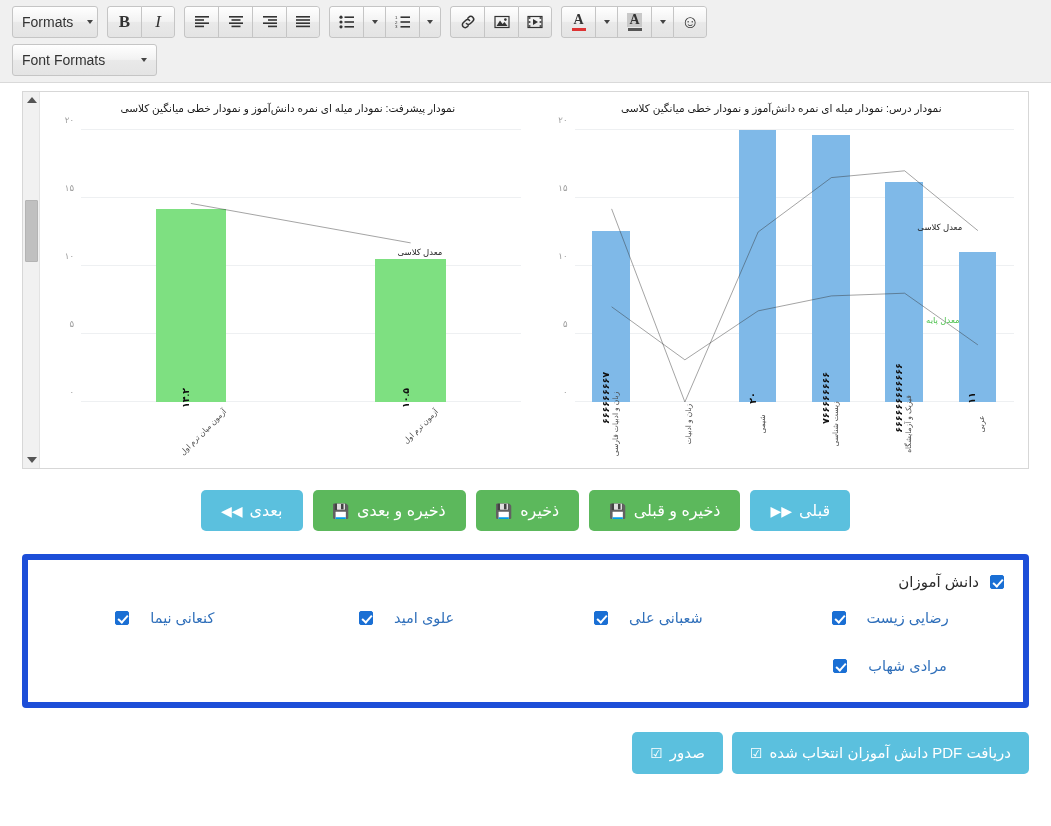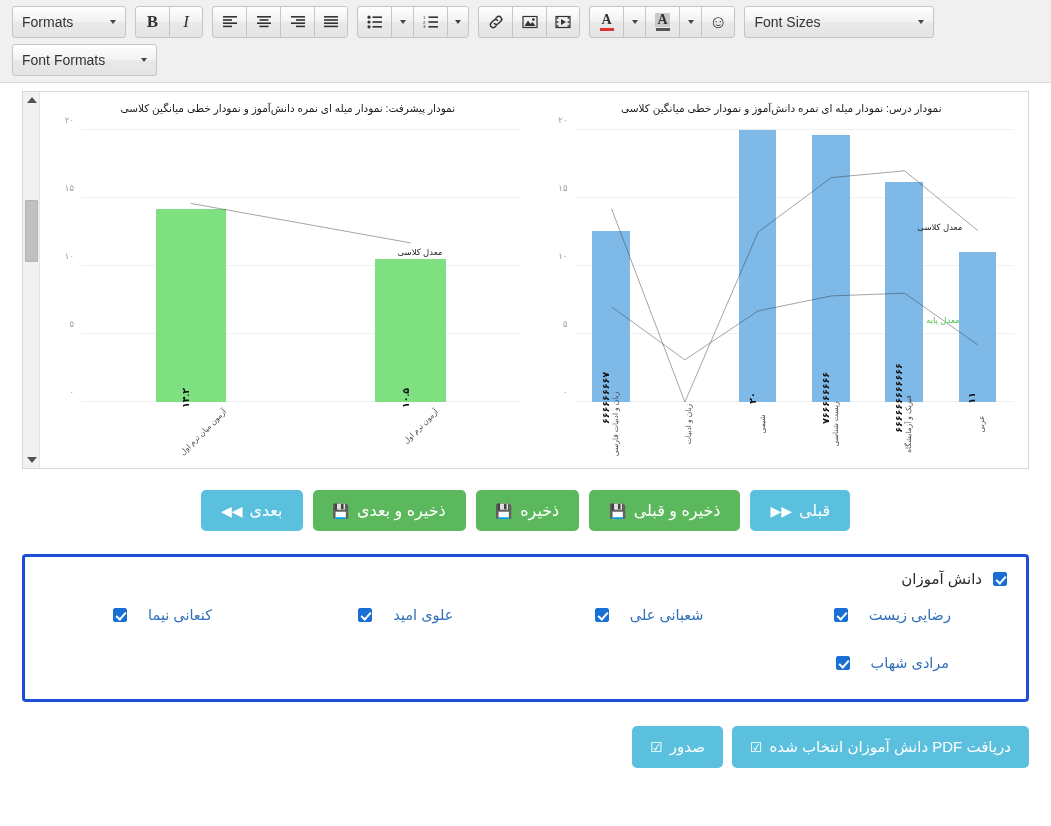--- a/index.html
+++ b/index.html
@@ -213,21 +213,21 @@
     direction: rtl;
     white-space: nowrap;
   }
   .pill-blue  { background: #5bc0de; }
   .pill-green { background: #5cb85c; }
   .pill .gly { font-size: 14px; }
 
   
   .students-panel {
     margin: 23px 22px 0 22px;
-    border: 3px solid #1d4ed8;
+    border: 6px solid #1d4ed8;
     border-radius: 4px;
     background: #fff;
     direction: rtl;
     padding: 0;
   }
   .students-header {
     padding: 12px 16px 10px 16px;
     display: flex;
     justify-content: flex-start;
     align-items: center;
@@ -290,21 +290,21 @@
   }
   .footer-row .pill { font-size: 15px; padding: 12px 18px; }
 </style>
 </head>
 <body>
 
 <div class="mce-toolbar-wrap">
 
   <div class="mce-toolbar-row">
 
-    <div class="mce-listbox" style="width:114px">
+    <div class="mce-listbox" style="width:86px">
       <span class="lbl">Formats</span>
       <span class="caret-sm"></span>
     </div>
 
     <div class="btn-group">
       <div class="mce-btn ico-b">B</div>
       <div class="mce-btn ico-i">I</div>
     </div>
 
     <div class="btn-group">
@@ -428,24 +428,20 @@
         <span style="display:block;width:14px;height:3px;background:#555;margin-top:1px"></span>
       </div>
       <div class="mce-btn" style="min-width:22px;padding:0 5px">
         <span class="caret-sm"></span>
       </div>
       <div class="mce-btn">
         <span style="font-size:18px;line-height:1">☺</span>
       </div>
     </div>
 
-    <div class="mce-listbox fs-box">
-      <span class="lbl">Font Sizes</span>
-      <span class="caret-sm"></span>
-    </div>
   </div>
 
   <div class="mce-toolbar-row" style="min-height:38px;padding-top:0">
     <div class="mce-listbox ff-box">
       <span class="lbl">Font Formats</span>
       <span class="caret-sm"></span>
     </div>
   </div>
 </div>
 

